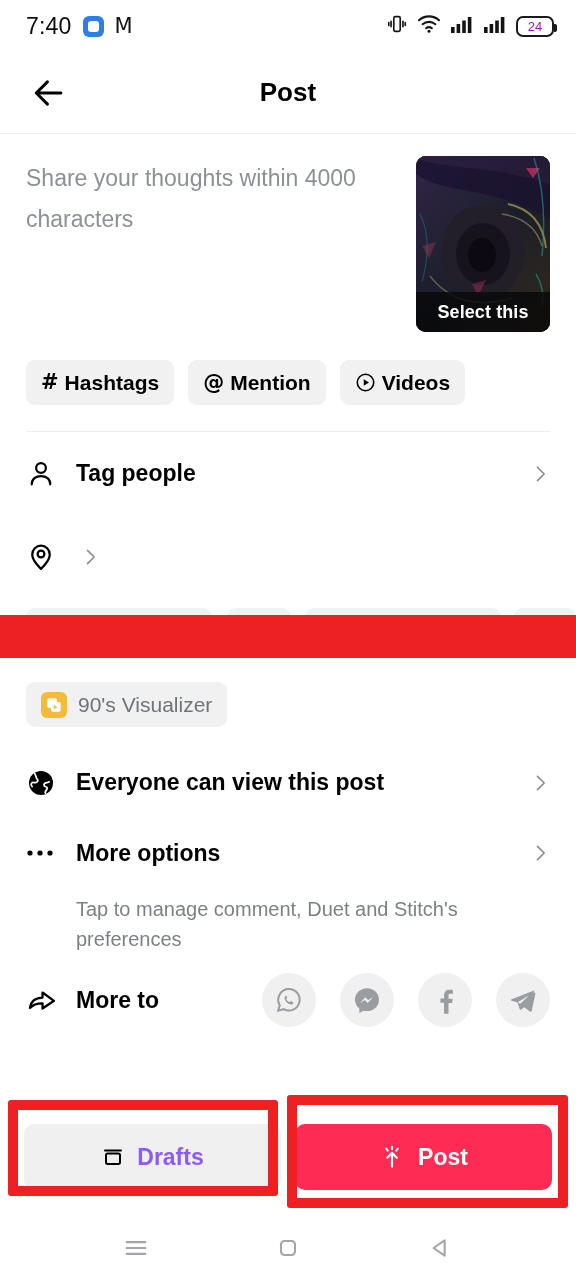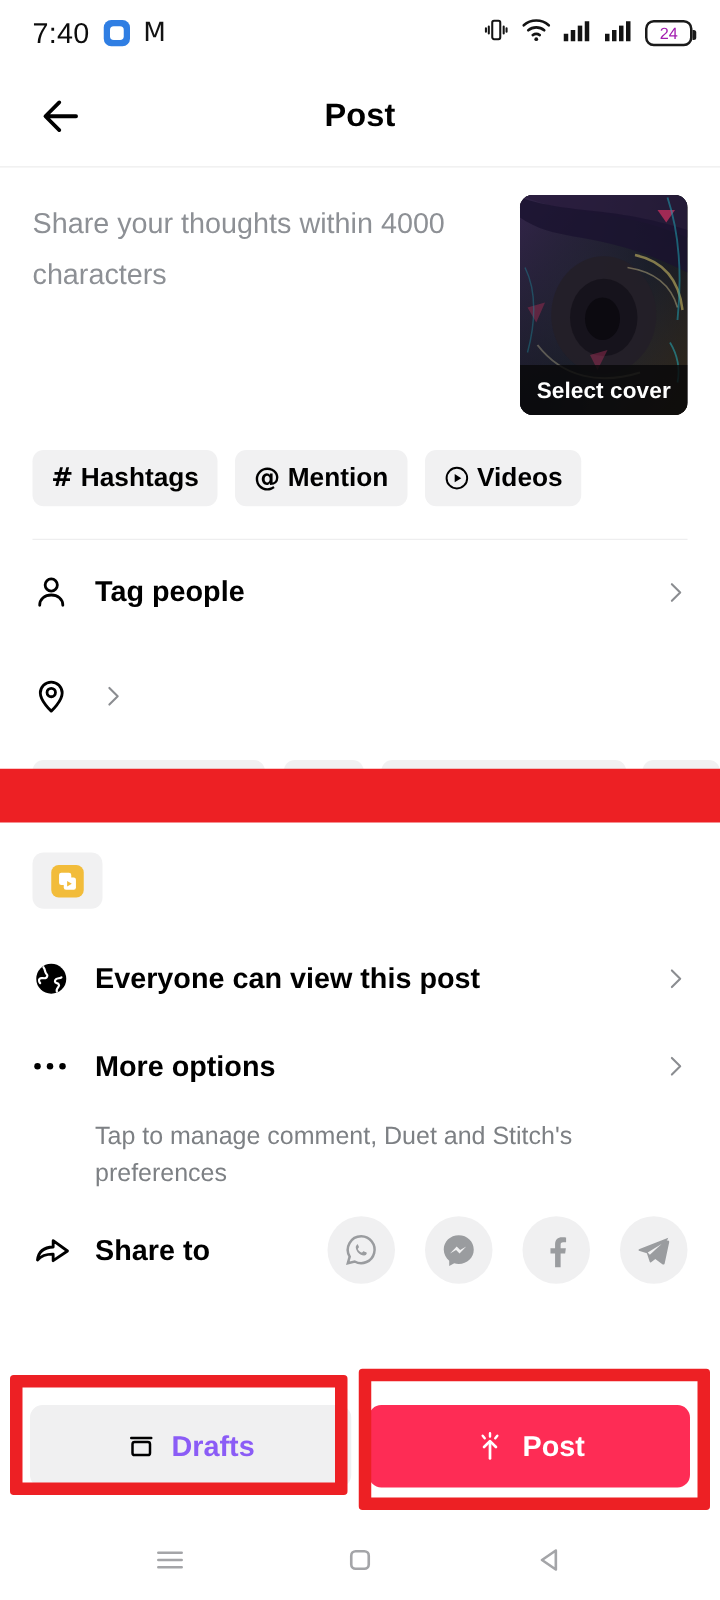--- a/index.html
+++ b/index.html
@@ -224,21 +224,21 @@
         <path d="M92 48 C120 54 128 74 130 92" fill="none" stroke="#d8c66a" stroke-width="2" opacity=".55"></path>
         <path d="M86 58 C112 62 122 76 126 90" fill="none" stroke="#c9bd8a" stroke-width="1.4" opacity=".45"></path>
         <path d="M14 120 C34 146 64 152 96 142" fill="none" stroke="#cfc79a" stroke-width="1.6" opacity=".35"></path>
         <path d="M110 12 L124 12 L117 22 Z" fill="#c9305f" opacity=".75"></path>
         <path d="M56 128 L70 124 L62 140 Z" fill="#b8325e" opacity=".4"></path>
         <path d="M6 90 L20 86 L13 102 Z" fill="#a82c52" opacity=".45"></path>
         <path d="M118 2 C126 26 130 60 126 100" fill="none" stroke="#1f9fb0" stroke-width="1.5" opacity=".55"></path>
         <path d="M4 58 C14 78 12 104 6 126" fill="none" stroke="#1d8fa0" stroke-width="1.2" opacity=".4"></path>
         <path d="M120 118 C126 128 128 140 126 150" fill="none" stroke="#24b7c6" stroke-width="1.4" opacity=".5"></path>
       </svg>
-      <div class="cover-label">Select cover</div>
+      <div class="cover-label">Select this</div>
     </div>
   </div>
 
   <div class="chip-row">
     <div class="chip">
       <span class="gl">#</span>
       <span>Hashtags</span>
     </div>
     <div class="chip">
       <span class="gl">@</span>
@@ -296,20 +296,21 @@
 
   <div class="effect-wrap">
     <div class="effect-chip">
       <span class="effect-icon">
         <svg width="18" height="18" viewBox="0 0 24 24">
             <rect x="3" y="3" width="13" height="13" rx="2.4" fill="#fff"></rect>
             <rect x="8" y="8" width="13" height="13" rx="2.4" fill="#fff"></rect>
             <path d="M11.6 11.6l5 3-5 3z" fill="#f2bc3a"></path>
           </svg>
       </span>
+      <span>90's Visualizer</span>
     </div>
   </div>
 
   <div class="row" style="margin-top:14px;">
     <span class="ic">
       <svg width="30" height="30" viewBox="0 0 24 24">
           <circle cx="12" cy="12" r="9.6" fill="#000"></circle>
           <path d="M7 4.6c1.4 1.6.6 3.2 2 4.4 1.1 1 .2 2.3-.8 2.6-1.3.4-2.6-.6-3.6.4-.7.7-.5 2 .3 2.8M15.6 20.2c-.6-1.3.4-2.2 1.1-3.2.8-1.1-.2-2-1.2-2.2-1.5-.3-1.4-1.9-.4-2.6 1-.7 2.5-.3 3.4-1.1" fill="none" stroke="#fff" stroke-width="1.4" stroke-linecap="round"></path>
         </svg>
     </span>
@@ -339,21 +340,21 @@
   <div class="row-sub">
     <div class="sub">Tap to manage comment, Duet and Stitch's preferences</div>
   </div>
 
   <div class="share-row">
     <span class="ic">
       <svg width="32" height="32" viewBox="0 0 24 24">
           <path d="M3 18c.6-5.2 4.2-7.6 9.4-7.8V6.4L21 12.6l-8.6 5.8v-3.9C8.2 14.4 5.3 15.5 3 18z" fill="none" stroke="#000" stroke-width="1.7" stroke-linejoin="round"></path>
         </svg>
     </span>
-    <span class="label">Share to</span>
+    <span class="label">More to</span>
     <span class="socials">
       <span class="social">
         <svg width="30" height="30" viewBox="0 0 24 24">
             <path d="M12 3.2a8.6 8.6 0 0 0-7.4 13l-1.2 4.3 4.4-1.15A8.6 8.6 0 1 0 12 3.2z" fill="none" stroke="#9a9c9f" stroke-width="1.6"></path>
             <path d="M9.1 8.2c.3-.1.6 0 .8.4l.6 1.3c.1.3 0 .5-.2.7l-.4.4c-.1.2-.1.4 0 .6.5.9 1.3 1.6 2.2 2 .2.1.4.1.6-.1l.4-.4c.2-.2.4-.3.7-.2l1.3.6c.4.2.5.5.4.8-.2.8-1 1.3-1.8 1.2-2.6-.3-4.8-2.4-5.2-5-.1-.8.3-1.6 1-1.8z" fill="#9a9c9f"></path>
           </svg>
       </span>
       <span class="social">
         <svg width="30" height="30" viewBox="0 0 24 24">
             <path d="M12 2.6C6.6 2.6 2.4 6.6 2.4 11.7c0 2.9 1.4 5.4 3.5 7.1v3.5l3.2-1.8c.9.25 1.9.38 2.9.38 5.4 0 9.6-4 9.6-9.1S17.4 2.6 12 2.6z" fill="#9a9c9f"></path>

